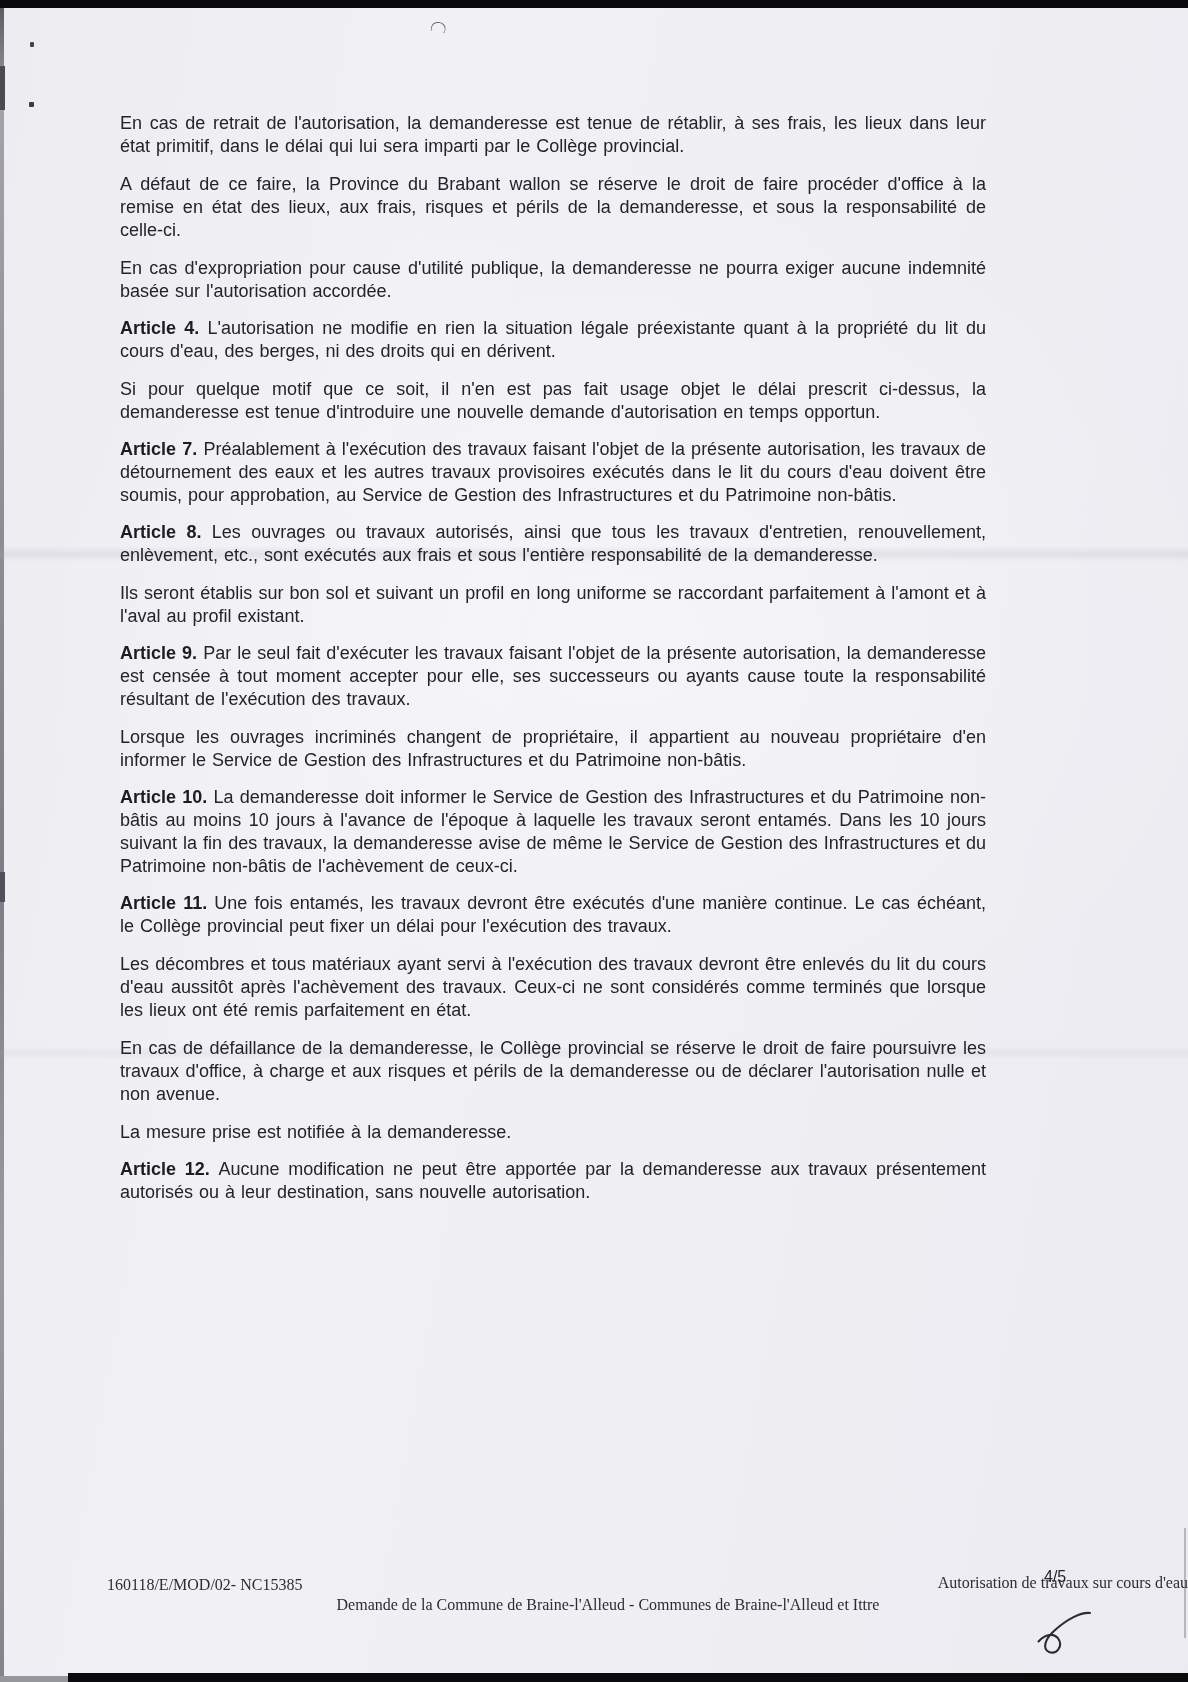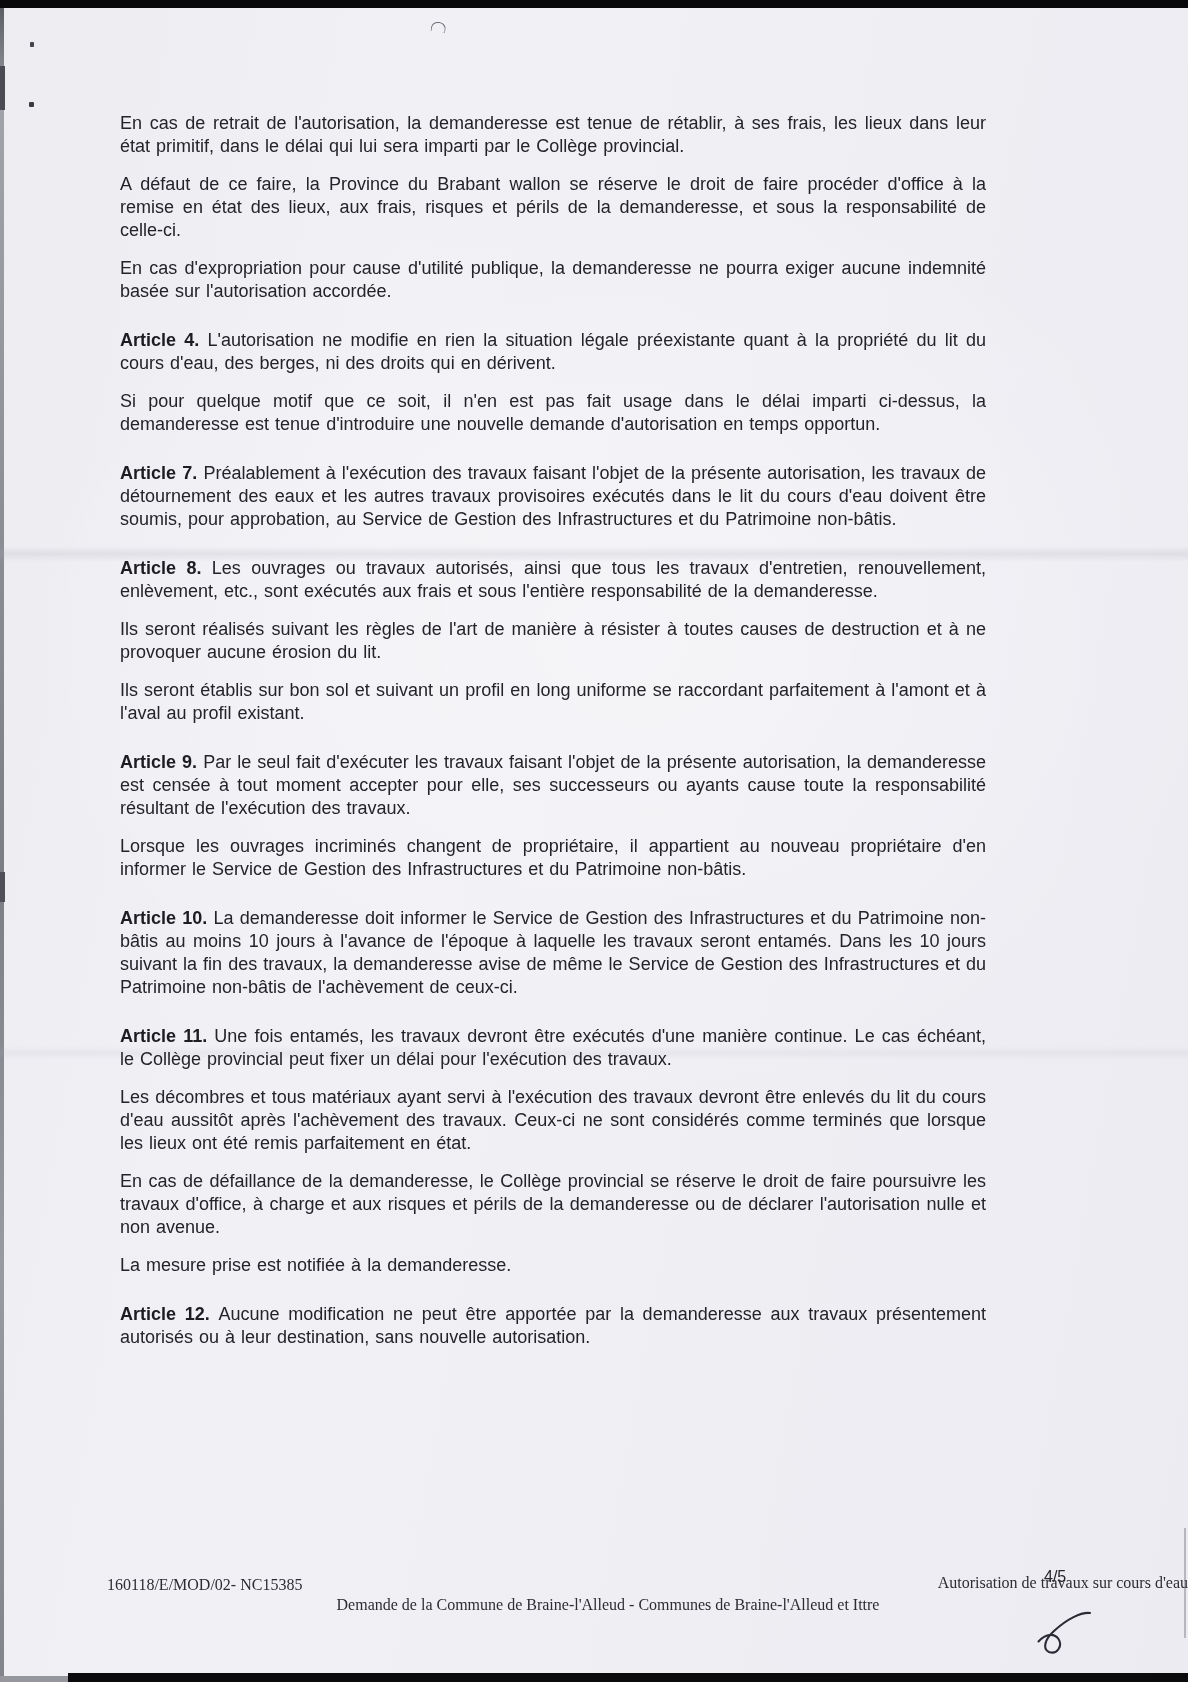--- a/index.html
+++ b/index.html
@@ -65,21 +65,21 @@
     color: #232329;
     font-size: 18px;
     line-height: 23px;
     word-spacing: 1px;
   }
   .para {
     margin: 15px 0 0 0;
     text-align: justify;
   }
   .para:first-child { margin-top: 0; }
-  .para.article { margin-top: 26px; }
+  .para.article { margin-top: 14px; }
   .para strong { font-weight: bold; color: #1c1c22; }
 
   
   .footer { position: absolute; left: 0; top: 0; width: 1188px; height: 1682px; pointer-events: none; }
   .footer-ref {
     position: absolute; left: 107px; top: 1576px;
     font-family: "Liberation Serif", serif; font-size: 16px; color: #2c2c33;
   }
   .footer-title {
     position: absolute; left: 0; top: 1574px; width: 1188px;
@@ -115,24 +115,23 @@
   <div class="punch-dot-2"></div>
   <div class="pen-curl"></div>
   <div class="crease-1"></div>
   <div class="crease-2"></div>
 
   <div class="doc-body">
       <p class="para">En cas de retrait de l'autorisation, la demanderesse est tenue de rétablir, à ses frais, les lieux dans leur état primitif, dans le délai qui lui sera imparti par le Collège provincial.</p>
       <p class="para">A défaut de ce faire, la Province du Brabant wallon se réserve le droit de faire procéder d'office à la remise en état des lieux, aux frais, risques et périls de la demanderesse, et sous la responsabilité de celle-ci.</p>
       <p class="para">En cas d'expropriation pour cause d'utilité publique, la demanderesse ne pourra exiger aucune indemnité basée sur l'autorisation accordée.</p>
       <p class="para article"><strong>Article 4. </strong>L'autorisation ne modifie en rien la situation légale préexistante quant à la propriété du lit du cours d'eau, des berges, ni des droits qui en dérivent.</p>
-      <p class="para">Si pour quelque motif que ce soit, il n'en est pas fait usage dans le délai imparti ci-dessus, la demanderesse est tenue d'introduire une nouvelle demande d'autorisation en temps opportun.</p>
+      <p class="para">Si pour quelque motif que ce soit, il n'en est pas fait usage objet le délai prescrit ci-dessus, la demanderesse est tenue d'introduire une nouvelle demande d'autorisation en temps opportun.</p>
       <p class="para article"><strong>Article 7. </strong>Préalablement à l'exécution des travaux faisant l'objet de la présente autorisation, les travaux de détournement des eaux et les autres travaux provisoires exécutés dans le lit du cours d'eau doivent être soumis, pour approbation, au Service de Gestion des Infrastructures et du Patrimoine non-bâtis.</p>
       <p class="para article"><strong>Article 8. </strong>Les ouvrages ou travaux autorisés, ainsi que tous les travaux d'entretien, renouvellement, enlèvement, etc., sont exécutés aux frais et sous l'entière responsabilité de la demanderesse.</p>
-      <p class="para">Ils seront réalisés suivant les règles de l'art de manière à résister à toutes causes de destruction et à ne provoquer aucune érosion du lit.</p>
       <p class="para">Ils seront établis sur bon sol et suivant un profil en long uniforme se raccordant parfaitement à l'amont et à l'aval au profil existant.</p>
       <p class="para article"><strong>Article 9. </strong>Par le seul fait d'exécuter les travaux faisant l'objet de la présente autorisation, la demanderesse est censée à tout moment accepter pour elle, ses successeurs ou ayants cause toute la responsabilité résultant de l'exécution des travaux.</p>
       <p class="para">Lorsque les ouvrages incriminés changent de propriétaire, il appartient au nouveau propriétaire d'en informer le Service de Gestion des Infrastructures et du Patrimoine non-bâtis.</p>
       <p class="para article"><strong>Article 10. </strong>La demanderesse doit informer le Service de Gestion des Infrastructures et du Patrimoine non-bâtis au moins 10 jours à l'avance de l'époque à laquelle les travaux seront entamés. Dans les 10 jours suivant la fin des travaux, la demanderesse avise de même le Service de Gestion des Infrastructures et du Patrimoine non-bâtis de l'achèvement de ceux-ci.</p>
       <p class="para article"><strong>Article 11. </strong>Une fois entamés, les travaux devront être exécutés d'une manière continue. Le cas échéant, le Collège provincial peut fixer un délai pour l'exécution des travaux.</p>
       <p class="para">Les décombres et tous matériaux ayant servi à l'exécution des travaux devront être enlevés du lit du cours d'eau aussitôt après l'achèvement des travaux. Ceux-ci ne sont considérés comme terminés que lorsque les lieux ont été remis parfaitement en état.</p>
       <p class="para">En cas de défaillance de la demanderesse, le Collège provincial se réserve le droit de faire poursuivre les travaux d'office, à charge et aux risques et périls de la demanderesse ou de déclarer l'autorisation nulle et non avenue.</p>
       <p class="para">La mesure prise est notifiée à la demanderesse.</p>
       <p class="para article"><strong>Article 12. </strong>Aucune modification ne peut être apportée par la demanderesse aux travaux présentement autorisés ou à leur destination, sans nouvelle autorisation.</p>
     </div>

